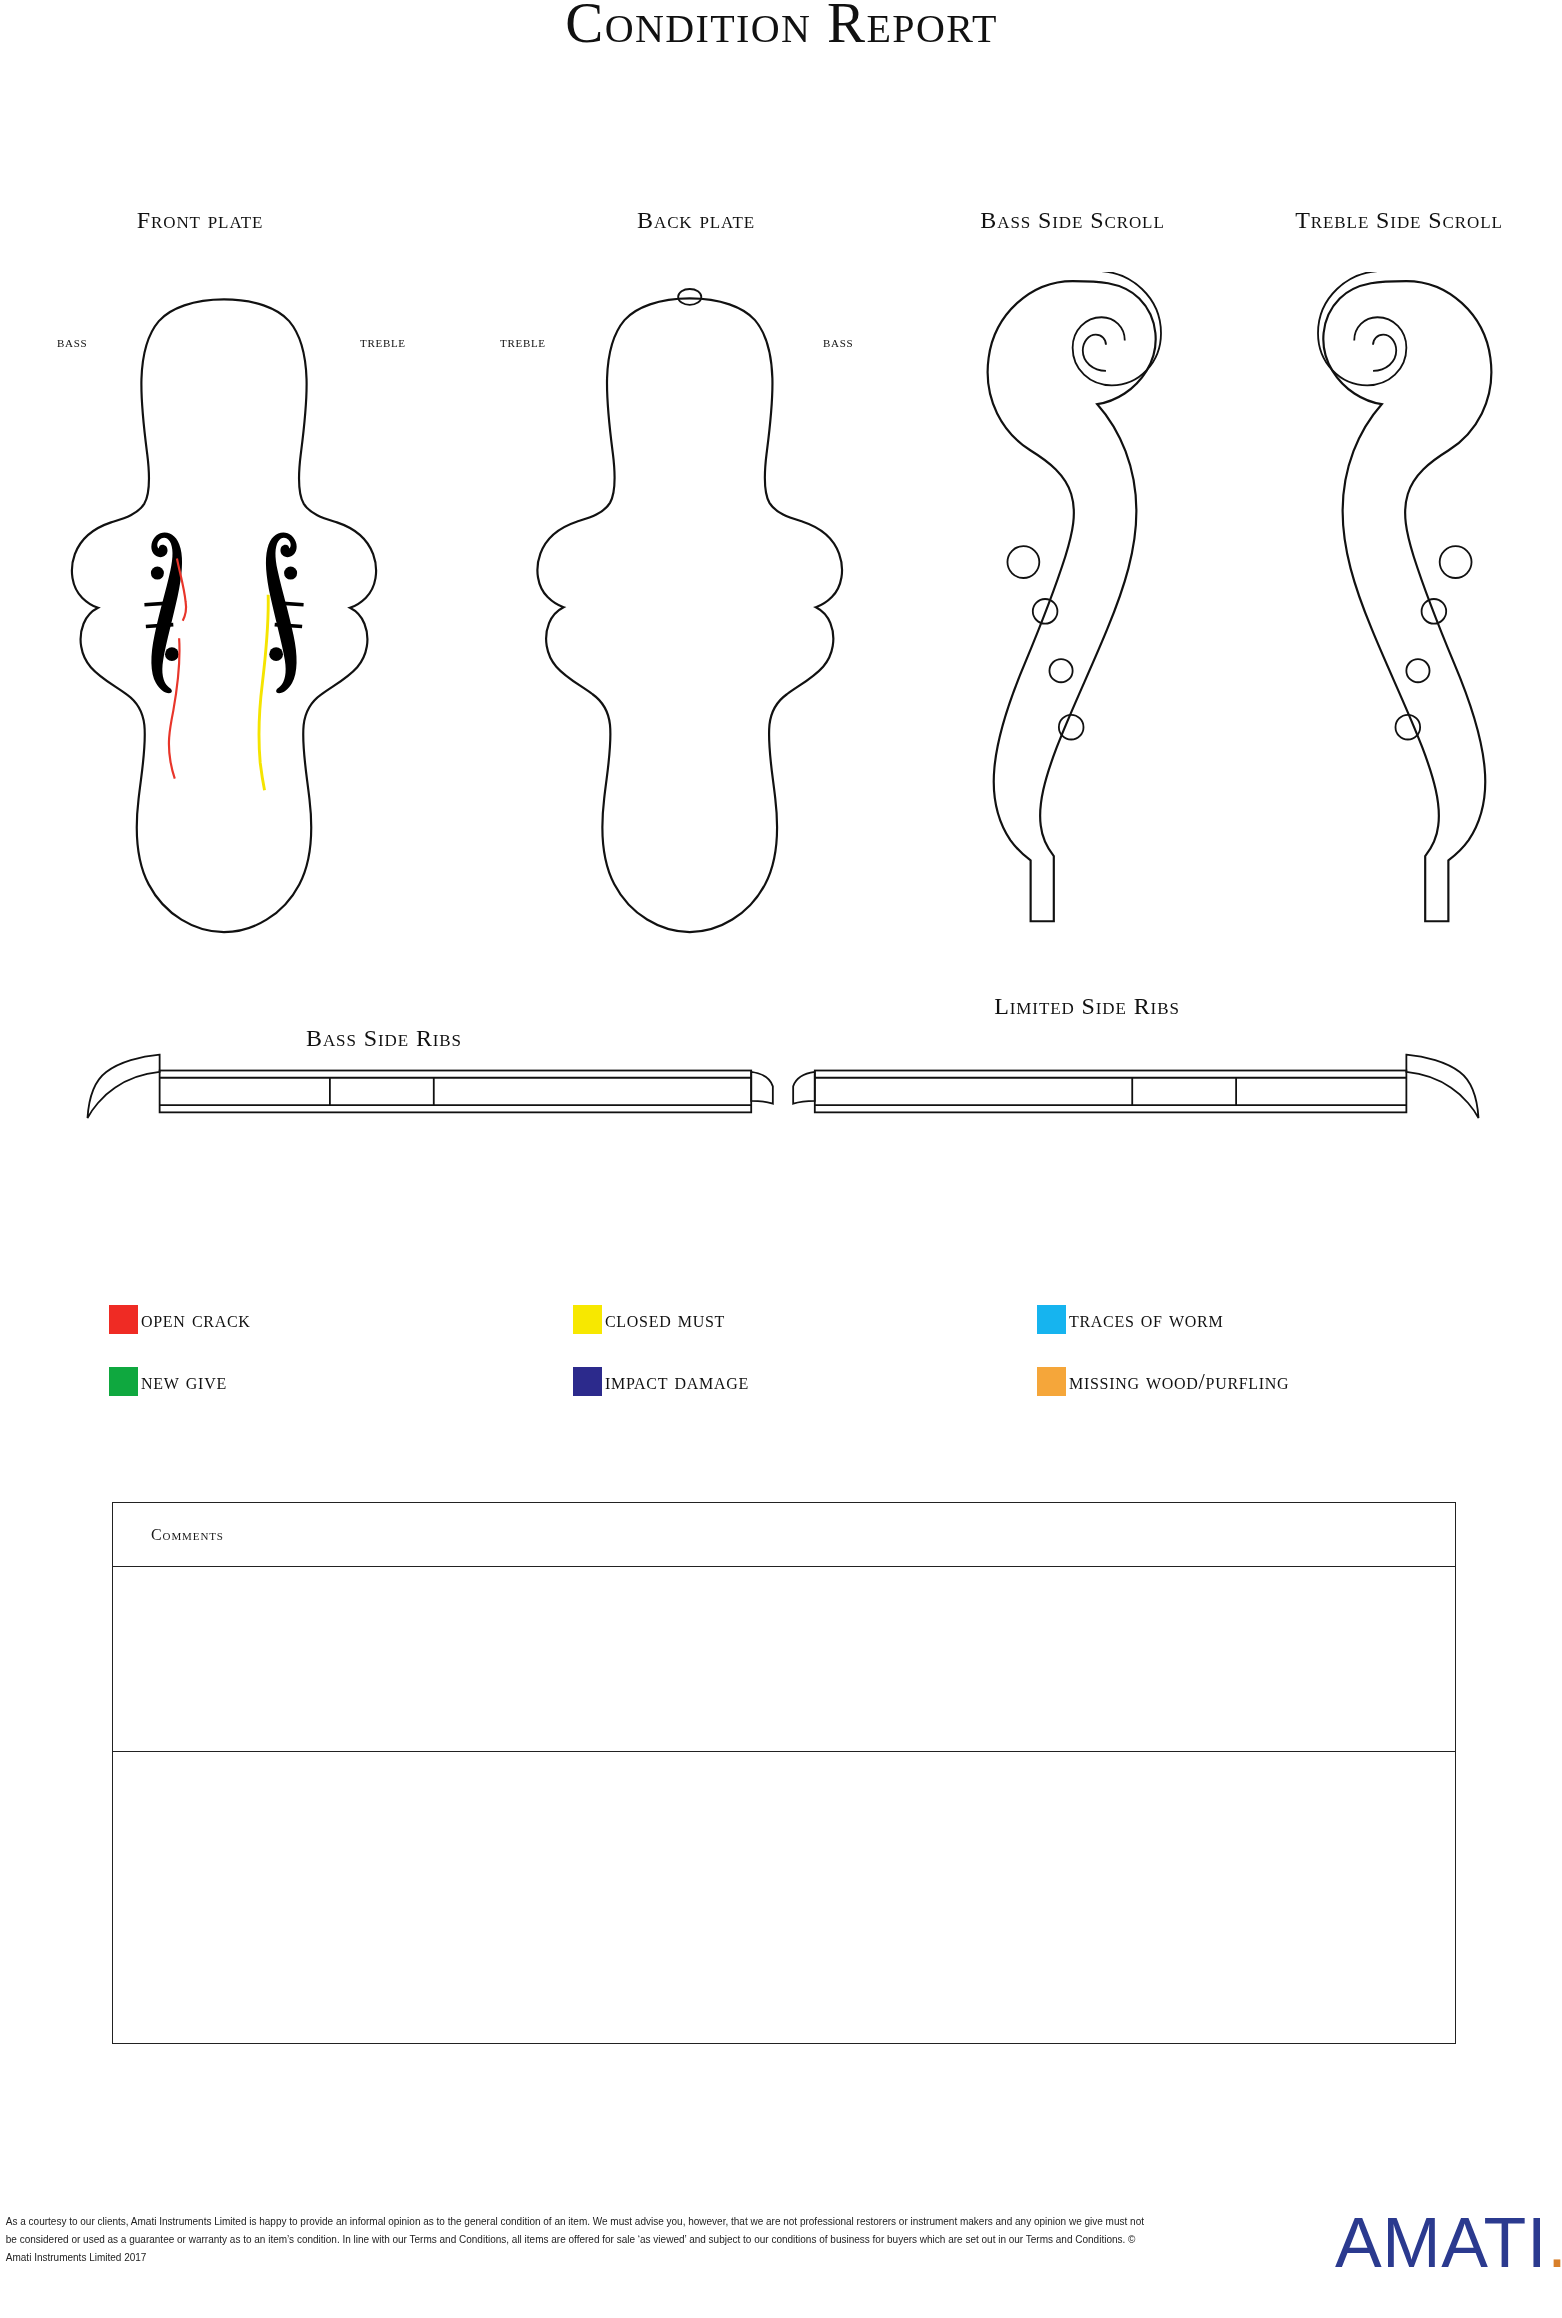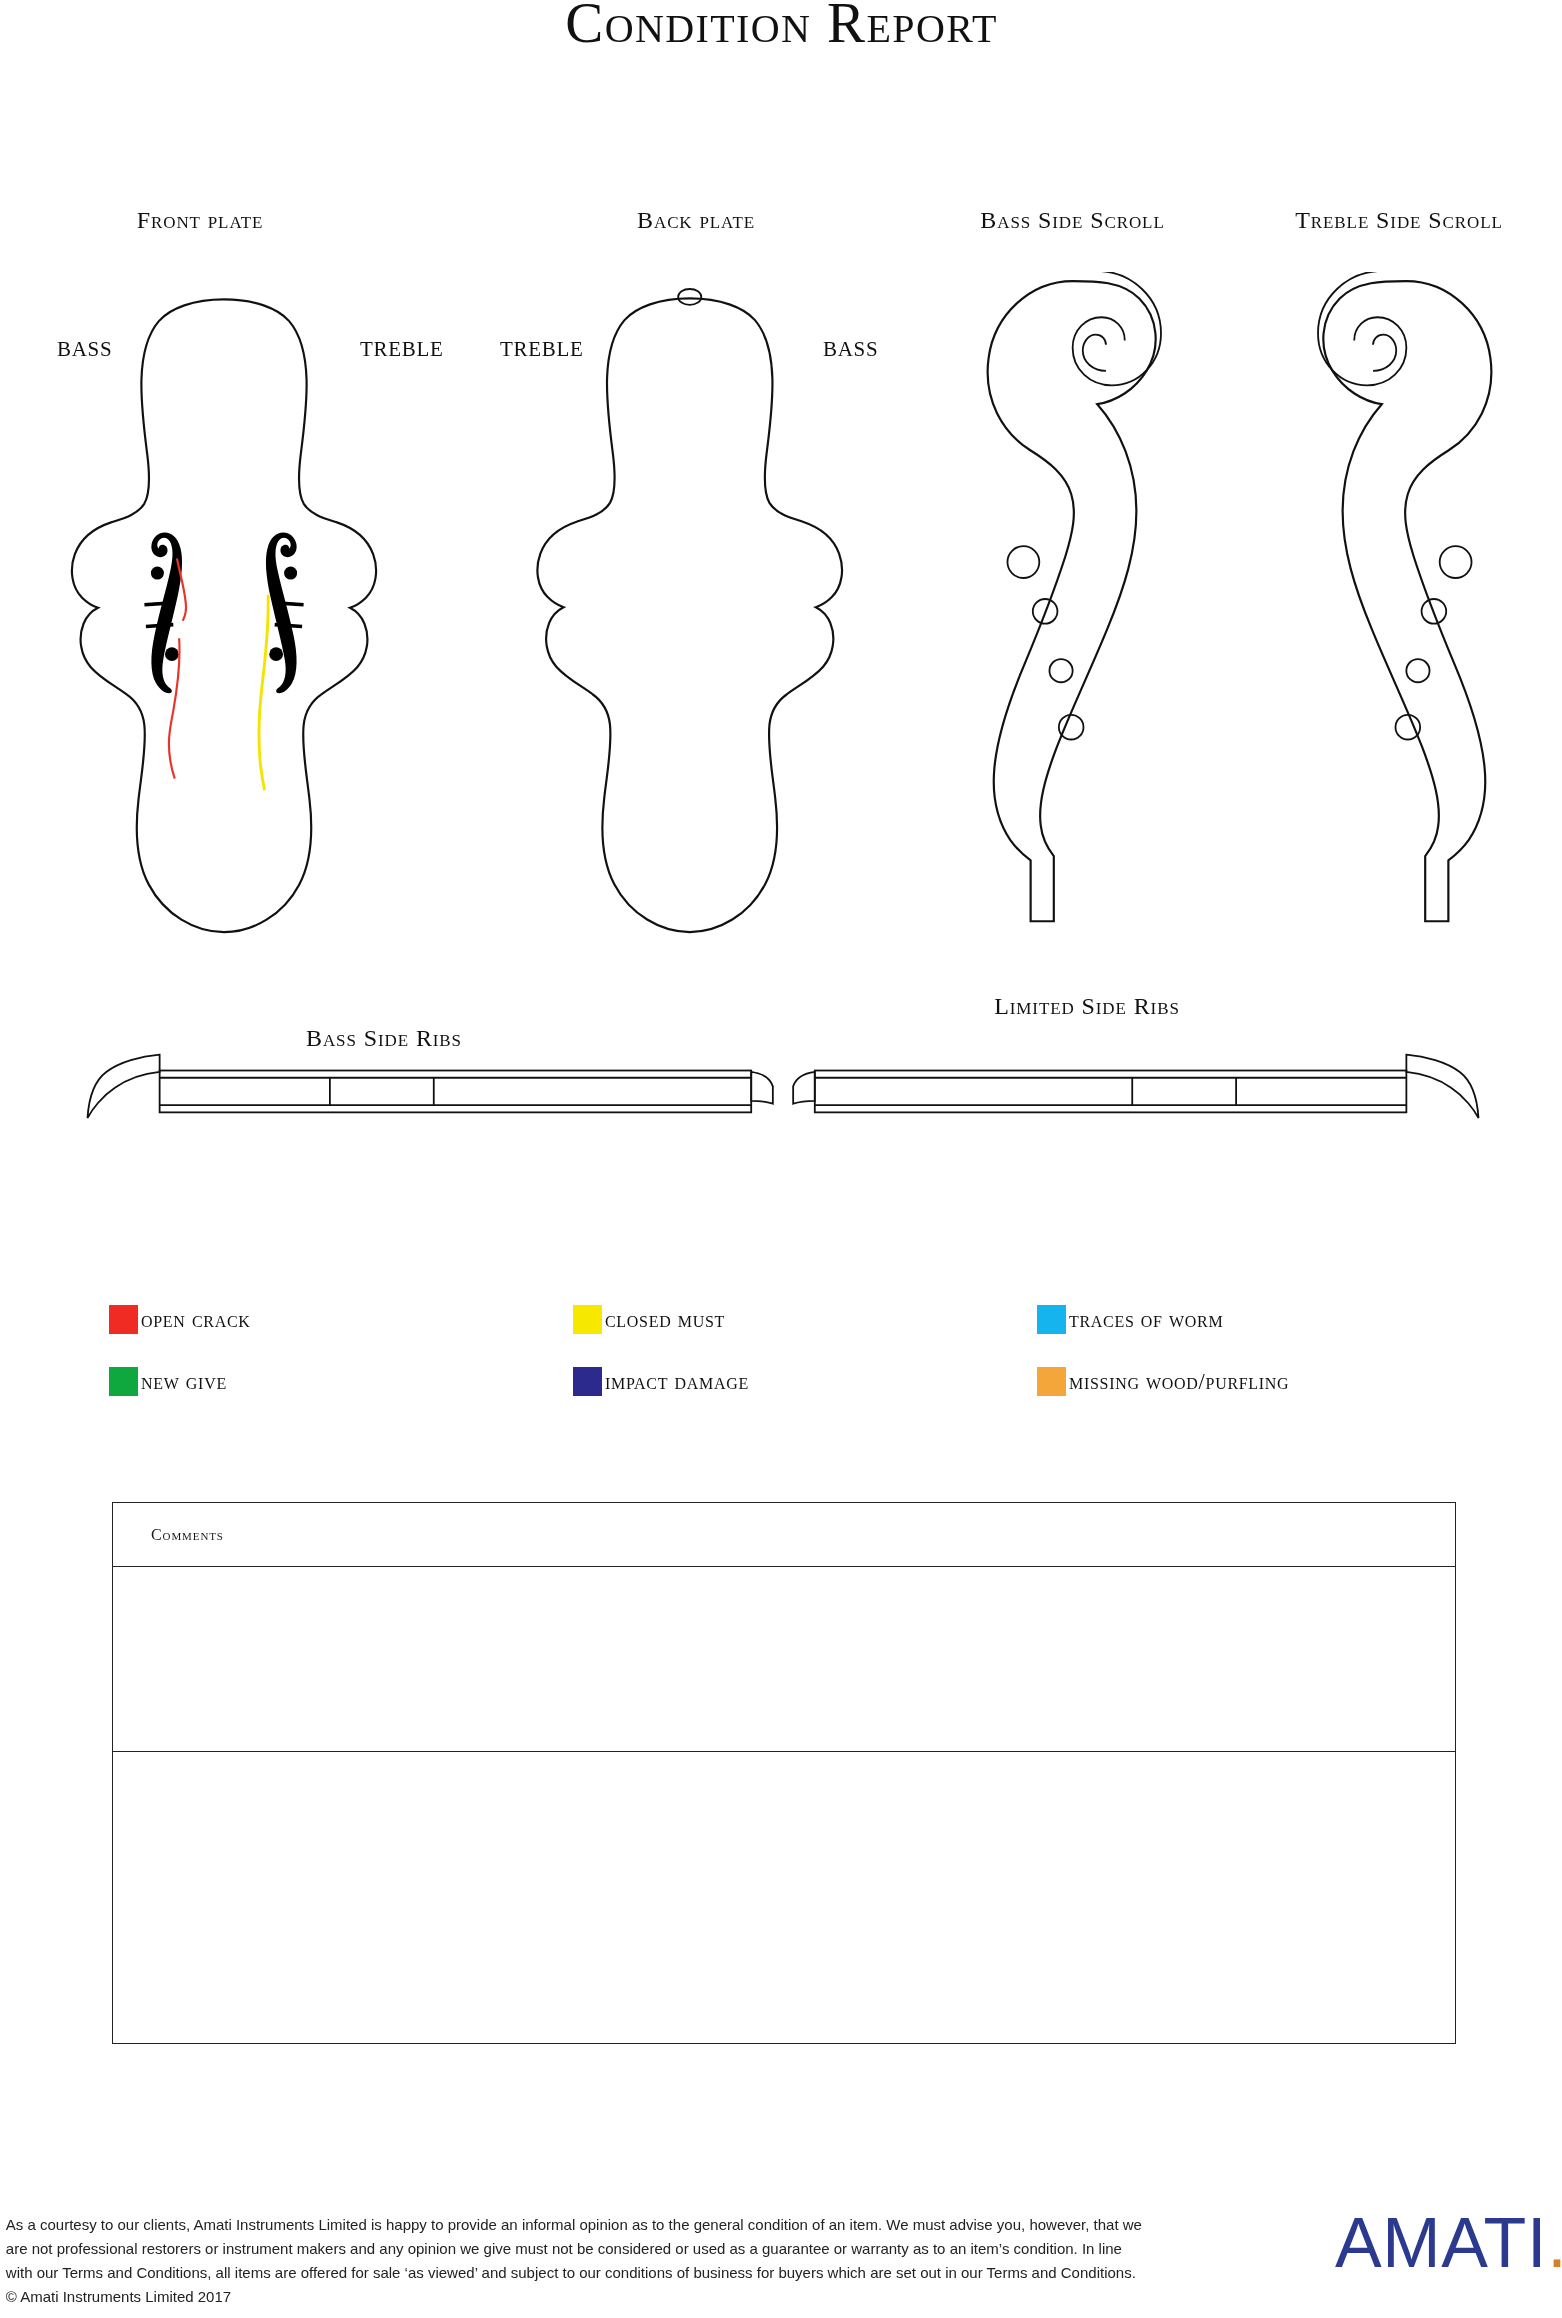--- a/index.html
+++ b/index.html
@@ -39,21 +39,21 @@
     font-variant: small-caps;
     font-size: 24px;
     letter-spacing: 0.9px;
     color: #111;
     text-align: center;
     white-space: nowrap;
   }
   .side-lbl {
     position: absolute;
     font-variant: small-caps;
-    font-size: 21px;
+    font-size: 11px;
     letter-spacing: 0.7px;
     color: #111;
     white-space: nowrap;
   }
   
   .legend {
     position: absolute;
     left: 109px;
     top: 1305px;
     width: 1392px;
@@ -112,22 +112,22 @@
     border-top: none;
     box-sizing: border-box;
   }
   
   .footer-text {
     position: absolute;
     left: 5.8px;
     top: 2213px;
     width: 1145px;
     font-family: "Liberation Sans", sans-serif;
-    font-size: 15px;
-    line-height: 24px;
+    font-size: 10px;
+    line-height: 18px;
     color: #222;
   }
   .brand {
     position: absolute;
     right: -4.3px;
     top: 2203px;
     font-family: "Liberation Sans", sans-serif;
     font-size: 70px;
     letter-spacing: 0.7px;
     color: #2b3a8f;

